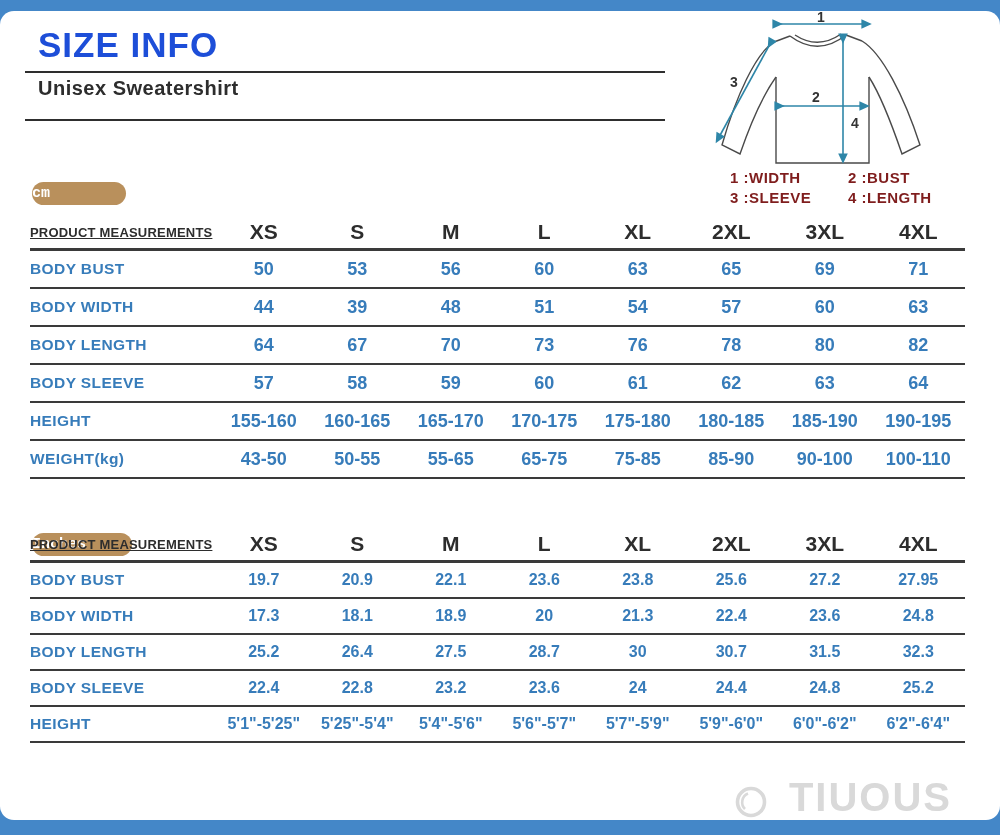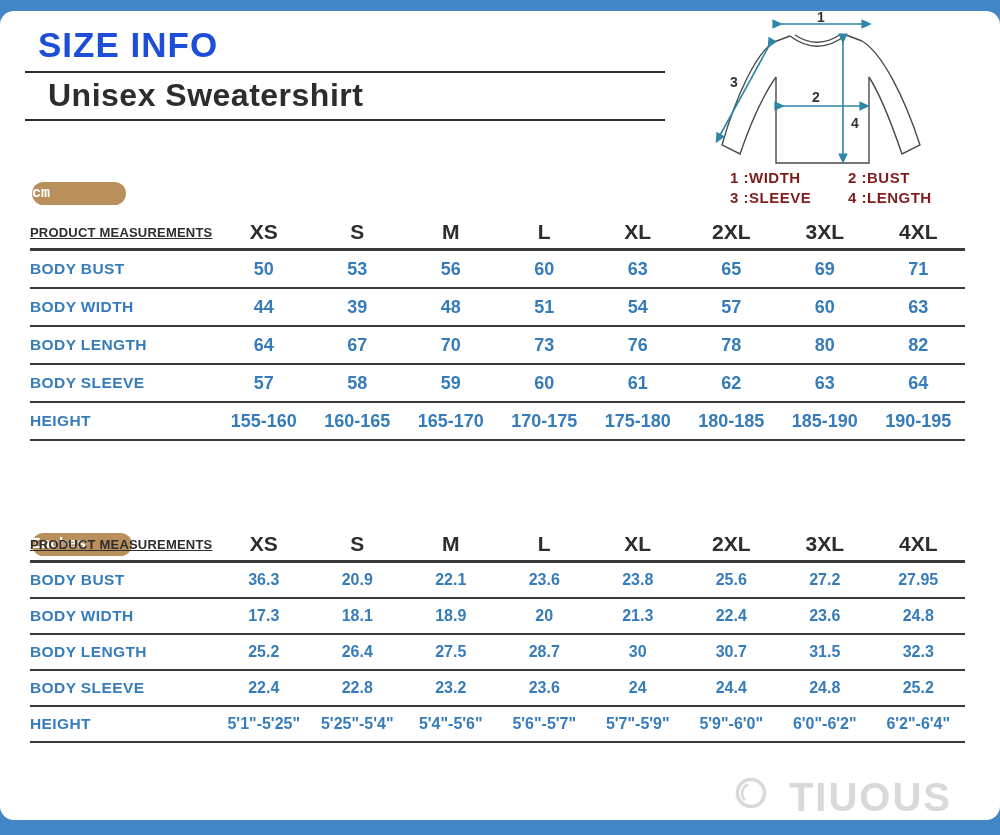--- a/index.html
+++ b/index.html
@@ -17,22 +17,22 @@
   }
   
   .page-title{
     position:absolute;left:38px;top:14px;
     font-size:35px;font-weight:700;color:#1d4ed8;letter-spacing:1px;
   }
   .rule{position:absolute;left:25px;width:640px;border-top:2px solid #2e2e2e;height:0;}
   .rule.r1{top:60px;}
   .rule.r2{top:108px;}
   .page-subtitle{
-    position:absolute;left:48px;top:66px;
-    font-size:32px;font-weight:900;color:#2d2d2d;letter-spacing:0.5px;
+    position:absolute;left:38px;top:66px;
+    font-size:20px;font-weight:900;color:#2d2d2d;letter-spacing:0.5px;
   }
   
   .diagram{position:absolute;left:686px;top:0;width:300px;}
   .diagram svg{display:block;}
   .legend{
     margin:2px 0 0 44px;display:grid;grid-template-columns:118px auto;
     row-gap:3px;font-size:15px;font-weight:700;color:#7f1d1d;letter-spacing:0.5px;
   }
   
   .unit-badge{
@@ -56,21 +56,21 @@
   .size-table td{border-bottom:2px solid #3a3a3a;color:#377cba;font-weight:800;}
   table.cm td{height:36px;}
   table.inch td{height:34px;}
   .size-table td.row-label{
     text-align:left;font-size:15.5px;letter-spacing:0.4px;
   }
   table.cm td.cell-value{font-size:18px;}
   table.inch td.cell-value{font-size:16px;}
   
   .watermark{
-    position:absolute;right:48px;bottom:0px;display:flex;align-items:flex-start;gap:20px;z-index:2;
+    position:absolute;right:48px;bottom:0px;display:flex;align-items:flex-end;gap:20px;z-index:2;
   }
   .watermark .wm-text{
     font-size:40px;font-weight:800;color:#d9d9d9;letter-spacing:2px;
   }
 </style>
 </head>
 <body>
 
 <div class="bar top"></div>
 <div class="bar bottom"></div>
@@ -190,20 +190,31 @@
           <td class="row-label">HEIGHT</td>
           <td class="cell-value">155-160</td>
           <td class="cell-value">160-165</td>
           <td class="cell-value">165-170</td>
           <td class="cell-value">170-175</td>
           <td class="cell-value">175-180</td>
           <td class="cell-value">180-185</td>
           <td class="cell-value">185-190</td>
           <td class="cell-value">190-195</td>
         </tr>
+        <tr>
+          <td class="row-label">WEIGHT(kg)</td>
+          <td class="cell-value">43-50</td>
+          <td class="cell-value">50-55</td>
+          <td class="cell-value">55-65</td>
+          <td class="cell-value">65-75</td>
+          <td class="cell-value">75-85</td>
+          <td class="cell-value">85-90</td>
+          <td class="cell-value">90-100</td>
+          <td class="cell-value">100-110</td>
+        </tr>
       </tbody>
     </table>
 
   <div class="unit-badge badge-in">Inches</div>
   <table class="size-table inch">
       <thead>
         <tr>
           <th class="label-col">PRODUCT MEASUREMENTS</th>
           <th class="size-col">XS</th>
           <th class="size-col">S</th>
@@ -211,21 +222,21 @@
           <th class="size-col">L</th>
           <th class="size-col">XL</th>
           <th class="size-col">2XL</th>
           <th class="size-col">3XL</th>
           <th class="size-col">4XL</th>
         </tr>
       </thead>
       <tbody>
         <tr>
           <td class="row-label">BODY BUST</td>
-          <td class="cell-value">36.3</td>
+          <td class="cell-value">19.7</td>
           <td class="cell-value">20.9</td>
           <td class="cell-value">22.1</td>
           <td class="cell-value">23.6</td>
           <td class="cell-value">23.8</td>
           <td class="cell-value">25.6</td>
           <td class="cell-value">27.2</td>
           <td class="cell-value">27.95</td>
         </tr>
         <tr>
           <td class="row-label">BODY WIDTH</td>

